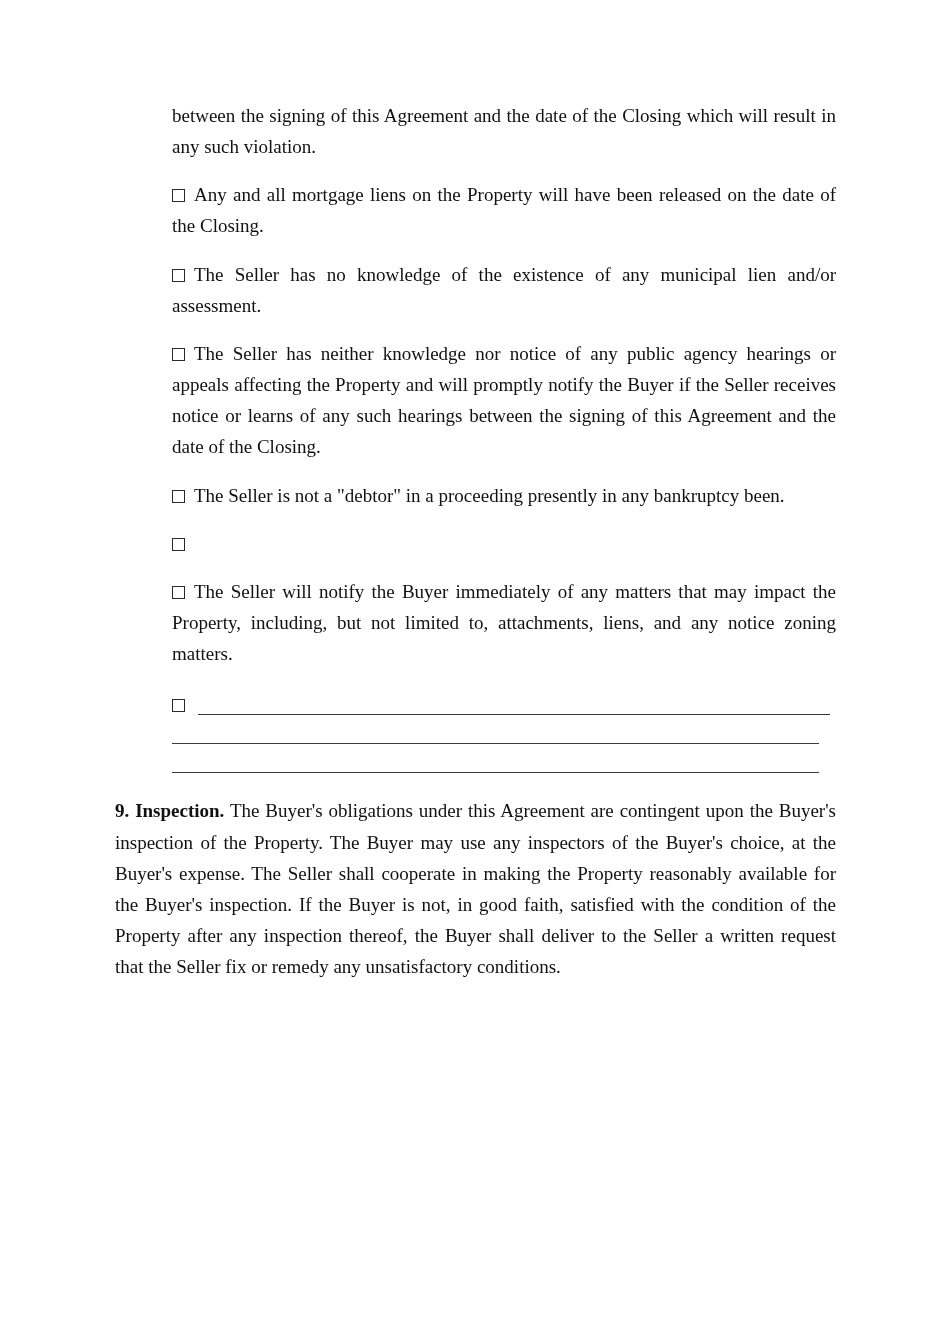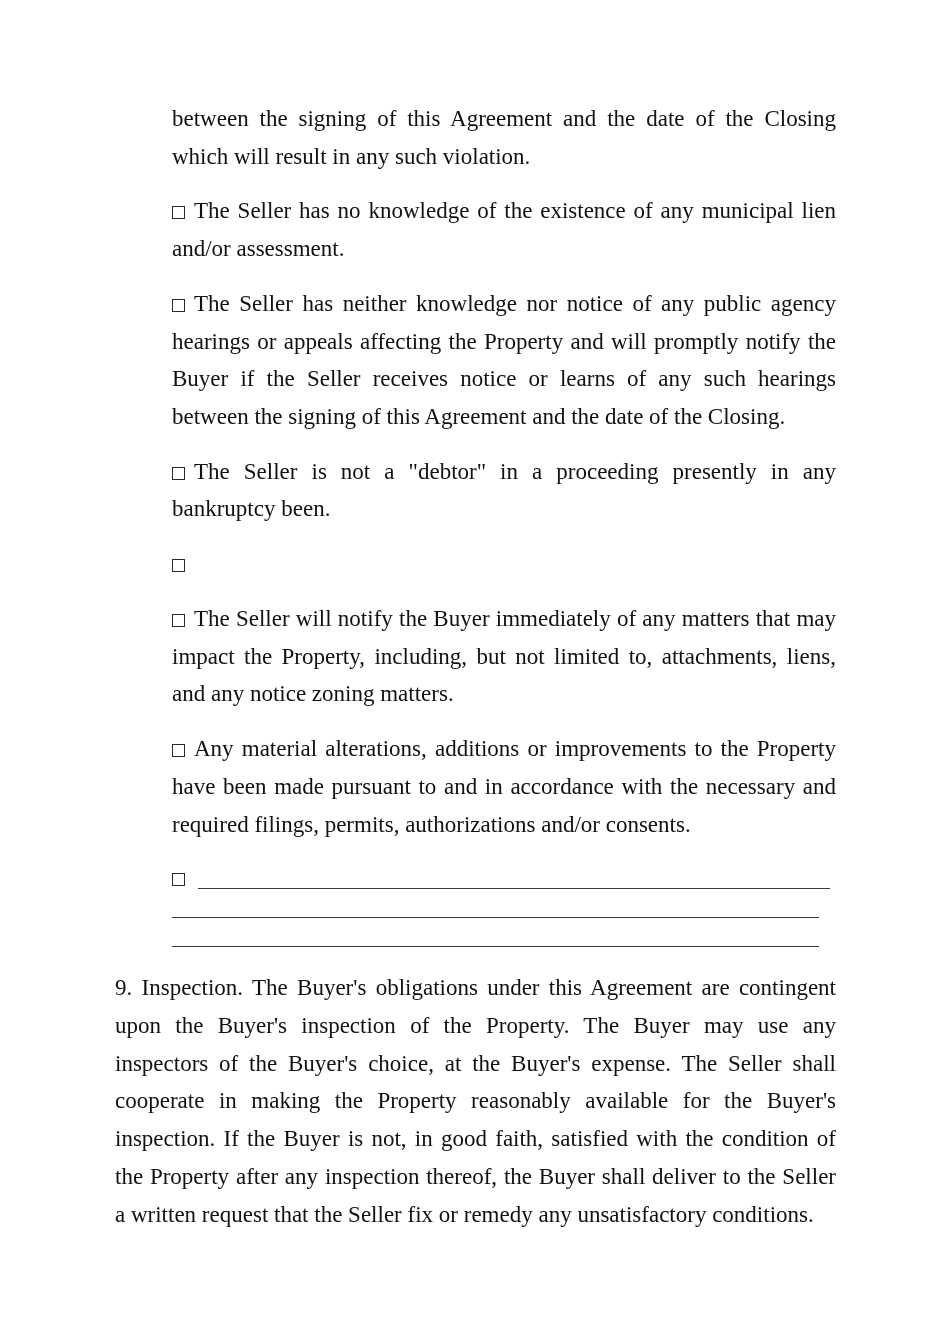--- a/index.html
+++ b/index.html
@@ -9,21 +9,21 @@
   }
   body {
     width: 950px;
     height: 1343px;
     font-family: "Liberation Serif", "DejaVu Serif", serif;
     color: #111111;
     overflow: hidden;
   }
   .content {
     padding: 100px 114px 0 115px; 
-    font-size: 23px;
+    font-size: 19px;
     line-height: 1.64;
   }
   .para {
     text-align: justify;
     margin: 0 0 17px 0;
   }
   .indent-block {
     margin-left: 57px;
   }
   .checkbox {
@@ -59,32 +59,35 @@
     border-bottom: 1px solid #3a3a3a;
   }
   .blank-line.full {
     height: 28px;
     width: 97.5%;
   }
   .section-para {
     margin-top: 22px;
   }
   .section-heading {
-    font-weight: normal;
+    font-weight: bold;
   }
 </style>
 </head>
 <body>
 
 <div class="content">
 
   <div class="indent-block">
 
     <p class="para">between the signing of this Agreement and the date of the Closing which will result in any such violation.</p>
 
+    <p class="para">
+      <span class="checkbox"></span><span>Any and all mortgage liens on the Property will have been released on the date of the Closing.</span>
+    </p>
 
     <p class="para">
       <span class="checkbox"></span><span>The Seller has no knowledge of the existence of any municipal lien and/or assessment.</span>
     </p>
 
     <p class="para">
       <span class="checkbox"></span><span>The Seller has neither knowledge nor notice of any public agency hearings or appeals affecting the Property and will promptly notify the Buyer if the Seller receives notice or learns of any such hearings between the signing of this Agreement and the date of the Closing.</span>
     </p>
 
     <p class="para">
@@ -92,23 +95,20 @@
     </p>
 
     <p class="para">
       <span class="checkbox"></span>
     </p>
 
     <p class="para">
       <span class="checkbox"></span><span>The Seller will notify the Buyer immediately of any matters that may impact the Property, including, but not limited to, attachments, liens, and any notice zoning matters.</span>
     </p>
 
-    <p class="para">
-      <span class="checkbox"></span><span>Any material alterations, additions or improvements to the Property have been made pursuant to and in accordance with the necessary and required filings, permits, authorizations and/or consents.</span>
-    </p>
 
     <div class="blank-item">
       <div class="blank-row">
         <span class="checkbox"></span>
         <span class="blank-line"></span>
       </div>
       <div class="blank-line full"></div>
       <div class="blank-line full"></div>
     </div>
 

